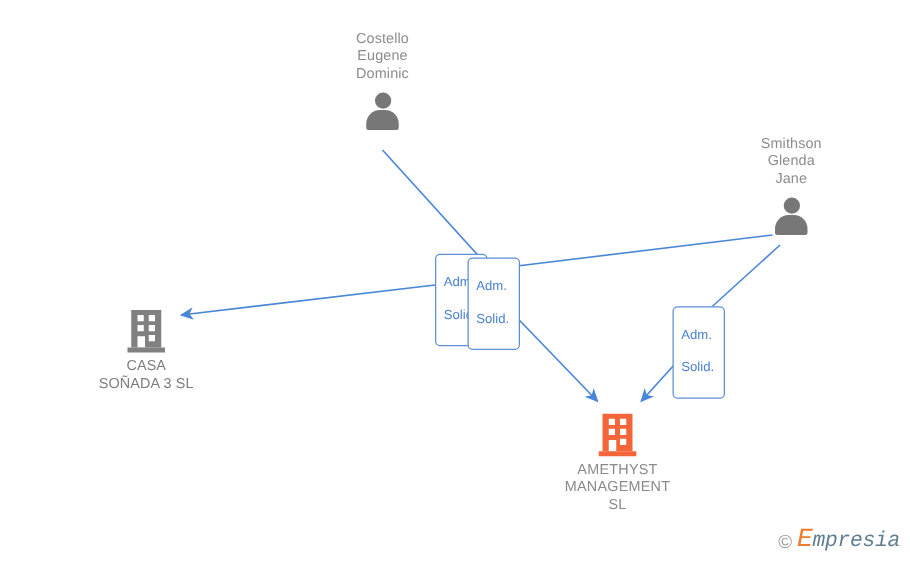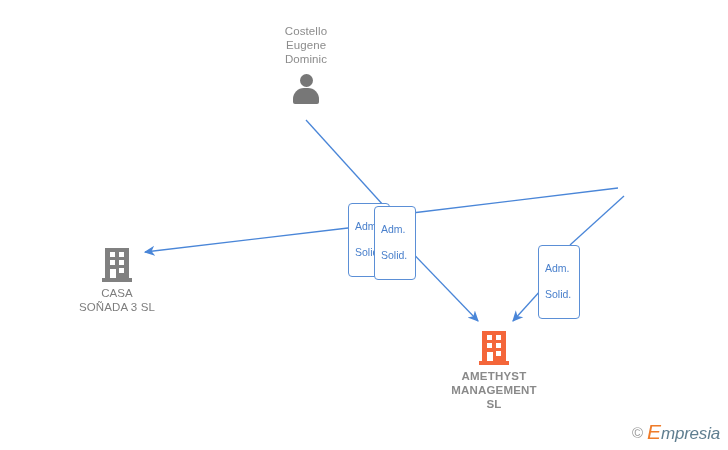--- a/index.html
+++ b/index.html
@@ -35,21 +35,21 @@
     color: #8c8c8c;
     font-size: 11.5px;
     line-height: 14px;
     white-space: pre-line;
     letter-spacing: 0.1px;
   }
   .node-label.company {
     color: #7d7d7d;
   }
   .node-label.focus {
-    font-weight: bold;
+    font-weight: normal;
     color: #8a8a8a;
     letter-spacing: 0.2px;
   }
 
   
   .person-icon {
     position: relative;
     width: 34px;
     height: 30px;
     margin: 0 auto;
@@ -141,21 +141,21 @@
     align-items: center;
     gap: 4px;
     user-select: none;
   }
   #watermark .copy {
     color: #9a9a9a;
     font-size: 15px;
     line-height: 15px;
   }
   #watermark .brand {
-    font-family: Liberation Sans, sans-serif;
+    font-family: Liberation Mono, monospace;
     font-style: italic;
     font-size: 17px;
     line-height: 17px;
     color: #5f7e90;
     letter-spacing: -0.2px;
   }
   #watermark .brand .cap {
     color: #ef7c2a;
     font-size: 21px;
   }
@@ -185,20 +185,29 @@
   <div class="node" style="left:236px; top:24px; width:140px;">
     <div class="node-label">Costello
 Eugene
 Dominic</div>
     <div class="person-icon" style="margin-top:8px;">
       <div class="head"></div>
       <div class="body"></div>
     </div>
   </div>
 
+  <div class="node" style="left:563px; top:108px; width:140px;">
+    <div class="node-label">Smithson
+Glenda
+Jane</div>
+    <div class="person-icon" style="margin-top:8px;">
+      <div class="head"></div>
+      <div class="body"></div>
+    </div>
+  </div>
 
   <div class="node" style="left:47px; top:248px; width:140px;">
     <div class="bld">
       <div class="tower"></div>
       <div class="win" style="left:8px;  top:4px;"></div>
       <div class="win" style="left:17px; top:4px;"></div>
       <div class="win" style="left:8px;  top:12px;"></div>
       <div class="win" style="left:17px; top:12px;"></div>
       <div class="win" style="left:17px; top:20px;"></div>
       <div class="door" style="left:8px;"></div>

